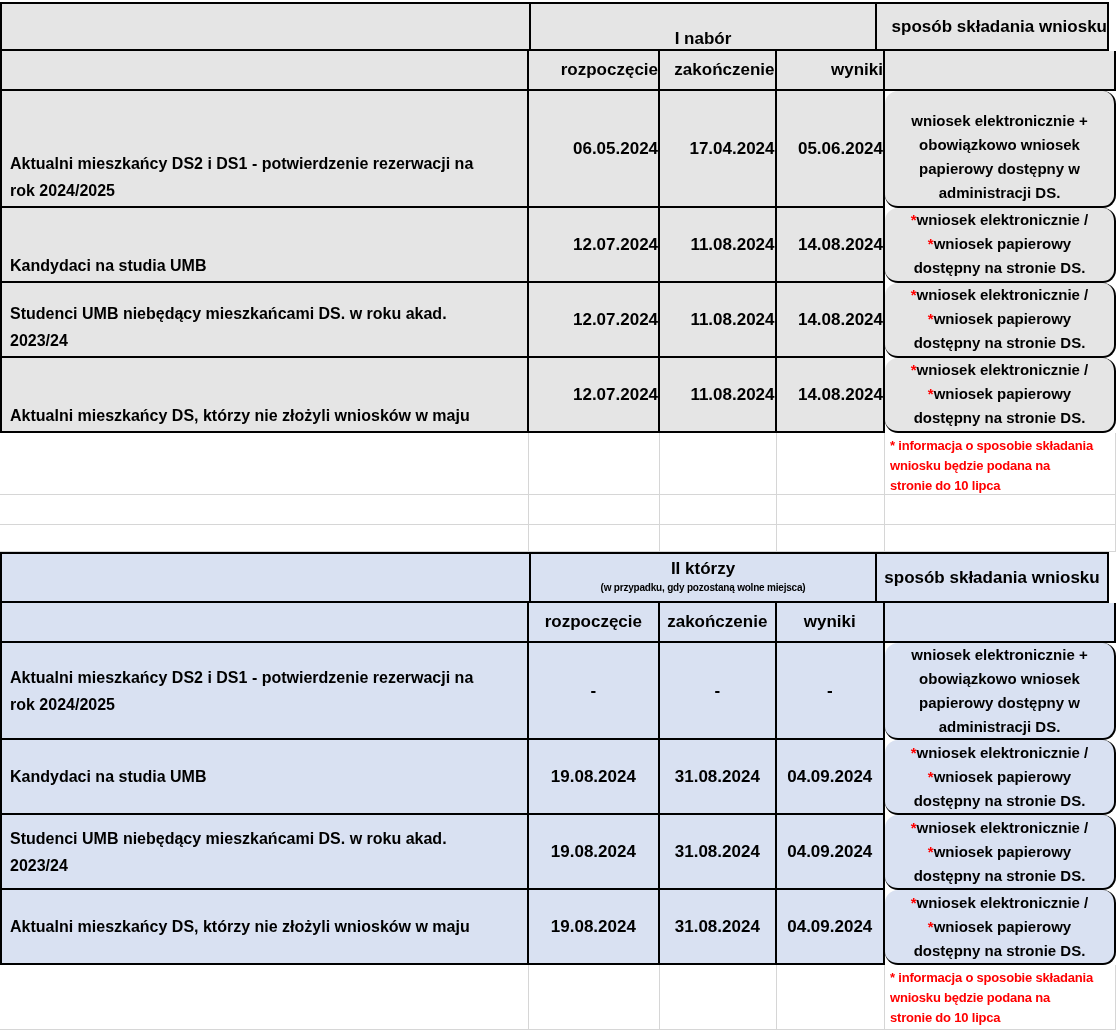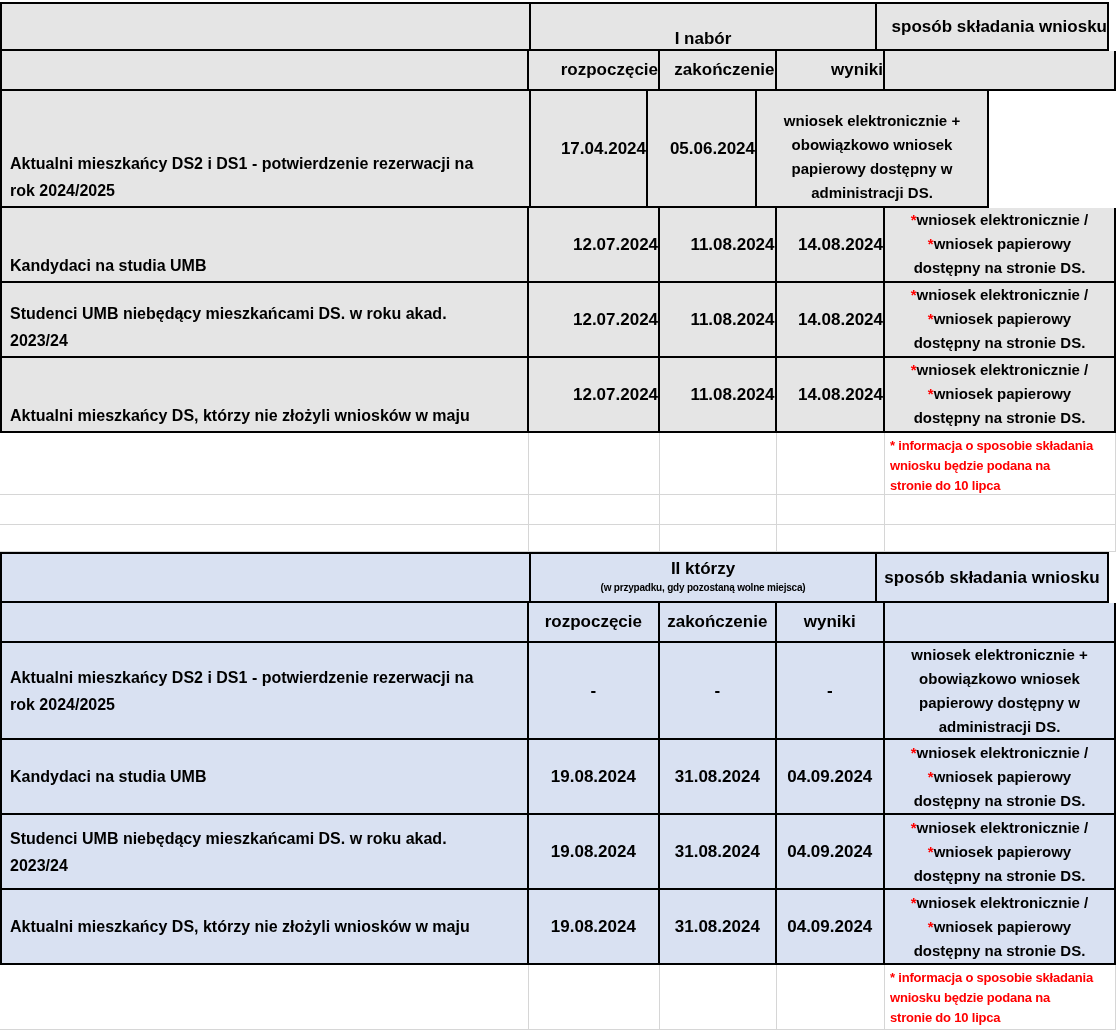--- a/index.html
+++ b/index.html
@@ -31,21 +31,21 @@
   .title{flex-direction:column;align-items:center;justify-content:center;text-align:center;}
   .title .big{font-size:17px;line-height:20px;}
   .title .small{font-size:10px;line-height:17px;letter-spacing:-0.2px;}
   .mhead{align-items:center;justify-content:center;text-align:center;font-size:17px;}
   .colh{align-items:center;justify-content:center;font-size:17px;}
   .cat{align-items:center;padding:2px 10px 2px 8px;font-size:16px;line-height:27px;
        flex-direction:column;justify-content:center;}
   .cat > div{width:100%;text-align:left;white-space:nowrap;}
   .date{align-items:center;justify-content:center;font-size:17px;}
   .method{flex-direction:column;justify-content:center;text-align:center;
-          font-size:15px;line-height:24px;padding:1px 3px;}
+          font-size:15px;line-height:24px;padding:1px 3px;border-radius:13px;}
   .star{color:#ff0000;}
 
   
   .gcell{border-right:1px solid #d6d6d6;border-bottom:1px solid #d6d6d6;background:#fff;}
   .note{flex-direction:column;justify-content:flex-start;padding:3px 2px 16px 5px;
         color:#ff0000;font-size:13px;line-height:20px;letter-spacing:-0.2px;}
   .note > div{white-space:nowrap;text-align:left;}
 </style>
 </head>
 <body>
@@ -66,20 +66,21 @@
       <div class="cell c2 colh">zakończenie</div>
       <div class="cell c3 colh">wyniki</div>
       <div class="cell c4"></div>
     </div>
     <div>
         <div class="row" style="height: 117px;">
           <div class="cell c0 cat">
             <div>Aktualni mieszkańcy DS2 i DS1 - potwierdzenie rezerwacji na</div>
             <div>rok 2024/2025</div>
           </div>
+          <div class="cell c1 date">06.05.2024</div>
           <div class="cell c2 date">17.04.2024</div>
           <div class="cell c3 date">05.06.2024</div>
           <div class="cell c4 method">
             <div>wniosek elektronicznie +</div>
             <div>obowiązkowo wniosek</div>
             <div>papierowy dostępny w</div>
             <div>administracji DS.</div>
           </div>
         </div>
         <div class="row" style="height: 75px;">

